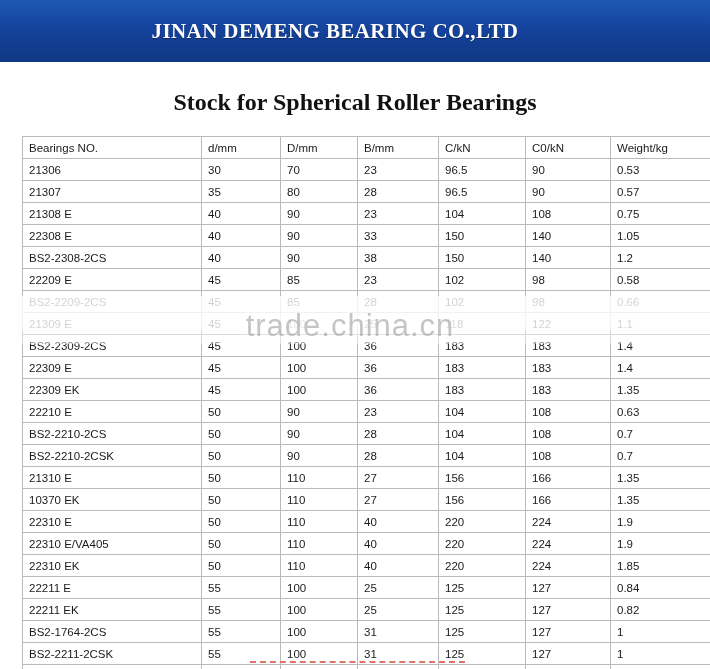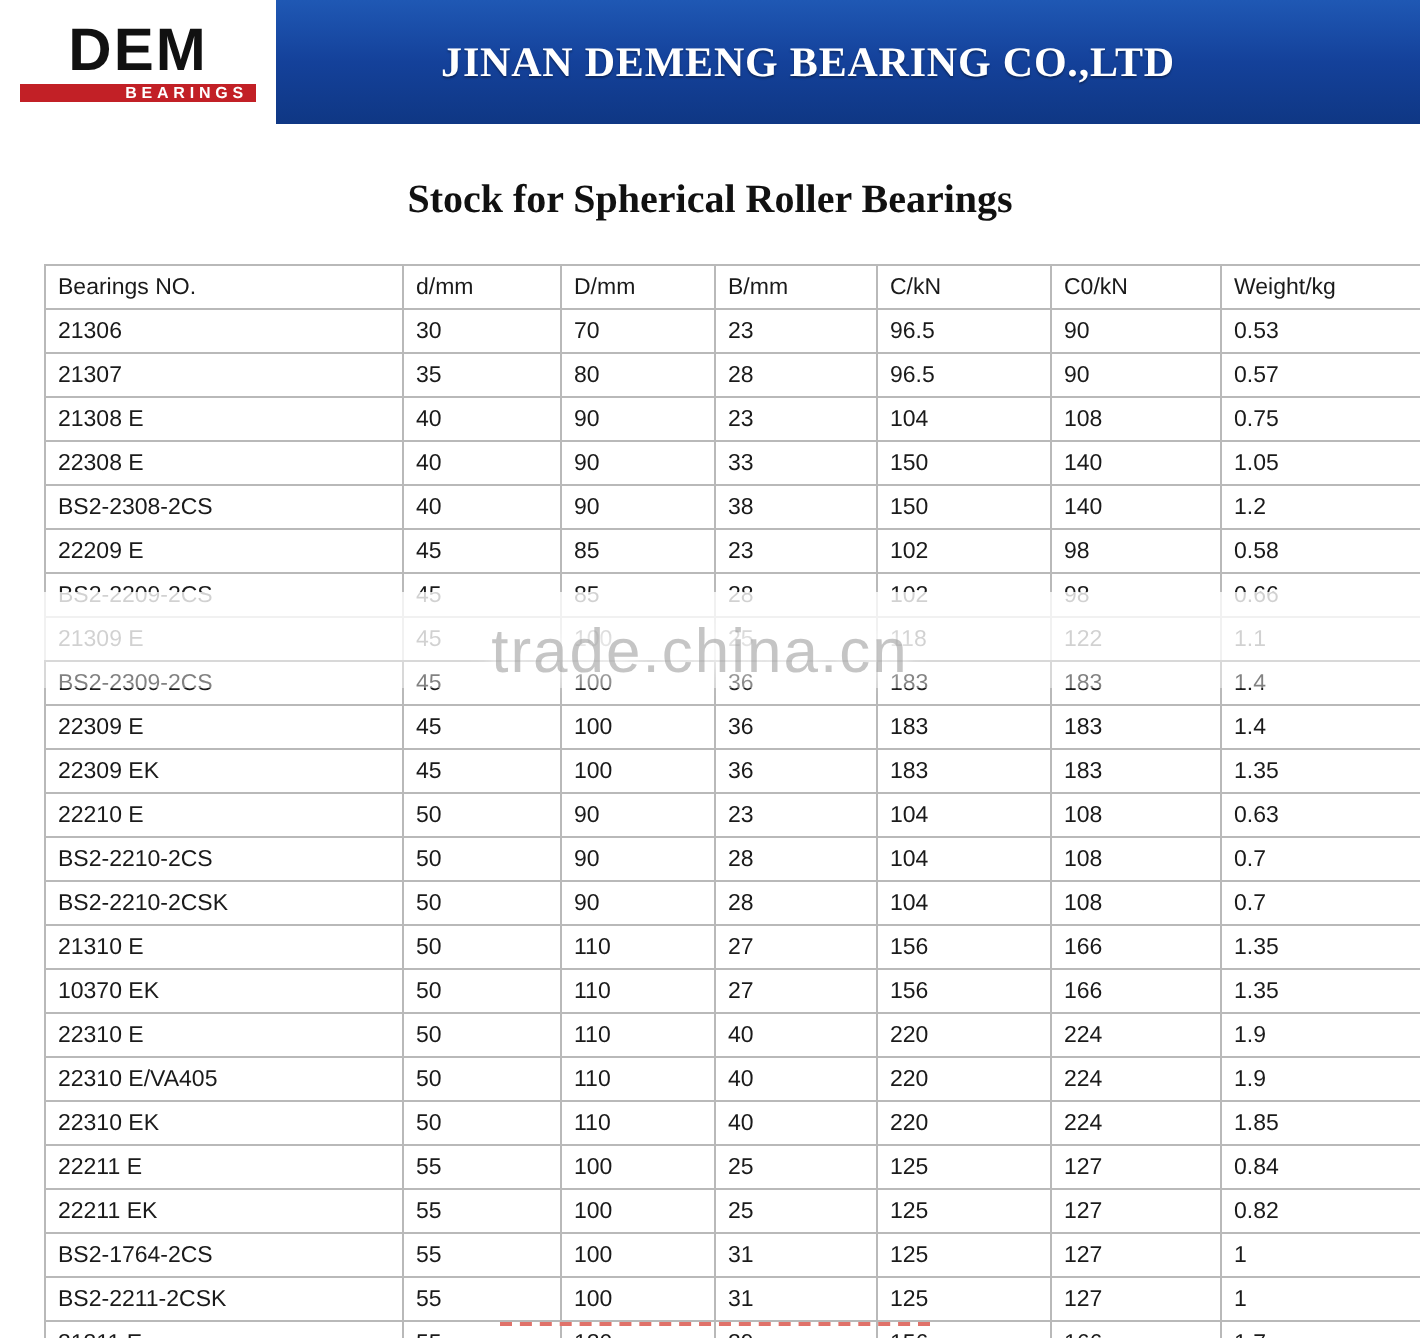--- a/index.html
+++ b/index.html
@@ -72,21 +72,21 @@
     letter-spacing: 0.4px;
     padding-right: 40px;
     text-shadow: 0 1px 1px rgba(0,0,0,0.35);
   }
 
   
   .page-title {
     text-align: center;
     font-family: "Liberation Serif", serif;
     font-weight: bold;
-    font-size: 20px;
+    font-size: 24px;
     color: #111111;
     margin-top: 27px;
     margin-bottom: 20px;
   }
 
   
   .table-wrap {
     padding: 0 22px;
     position: relative;
   }
@@ -167,26 +167,20 @@
     width: 215px;
     height: 2px;
     border-top: 2px dashed #e0726a;
     z-index: 3;
   }
 </style>
 </head>
 <body>
 
 <div class="banner">
-  <div class="logo-box">
-    <div class="logo-dem">DEM</div>
-    <div class="logo-bar">
-      <span class="logo-bearings">BEARINGS</span>
-    </div>
-  </div>
   <div class="banner-title">JINAN DEMENG BEARING CO.,LTD</div>
 </div>
 
 <div class="page-title">Stock for Spherical Roller Bearings</div>
 
 <div class="table-wrap">
   <table class="stock">
     <tbody>
       <tr class="head">
         <td class="c0">Bearings NO.</td>

